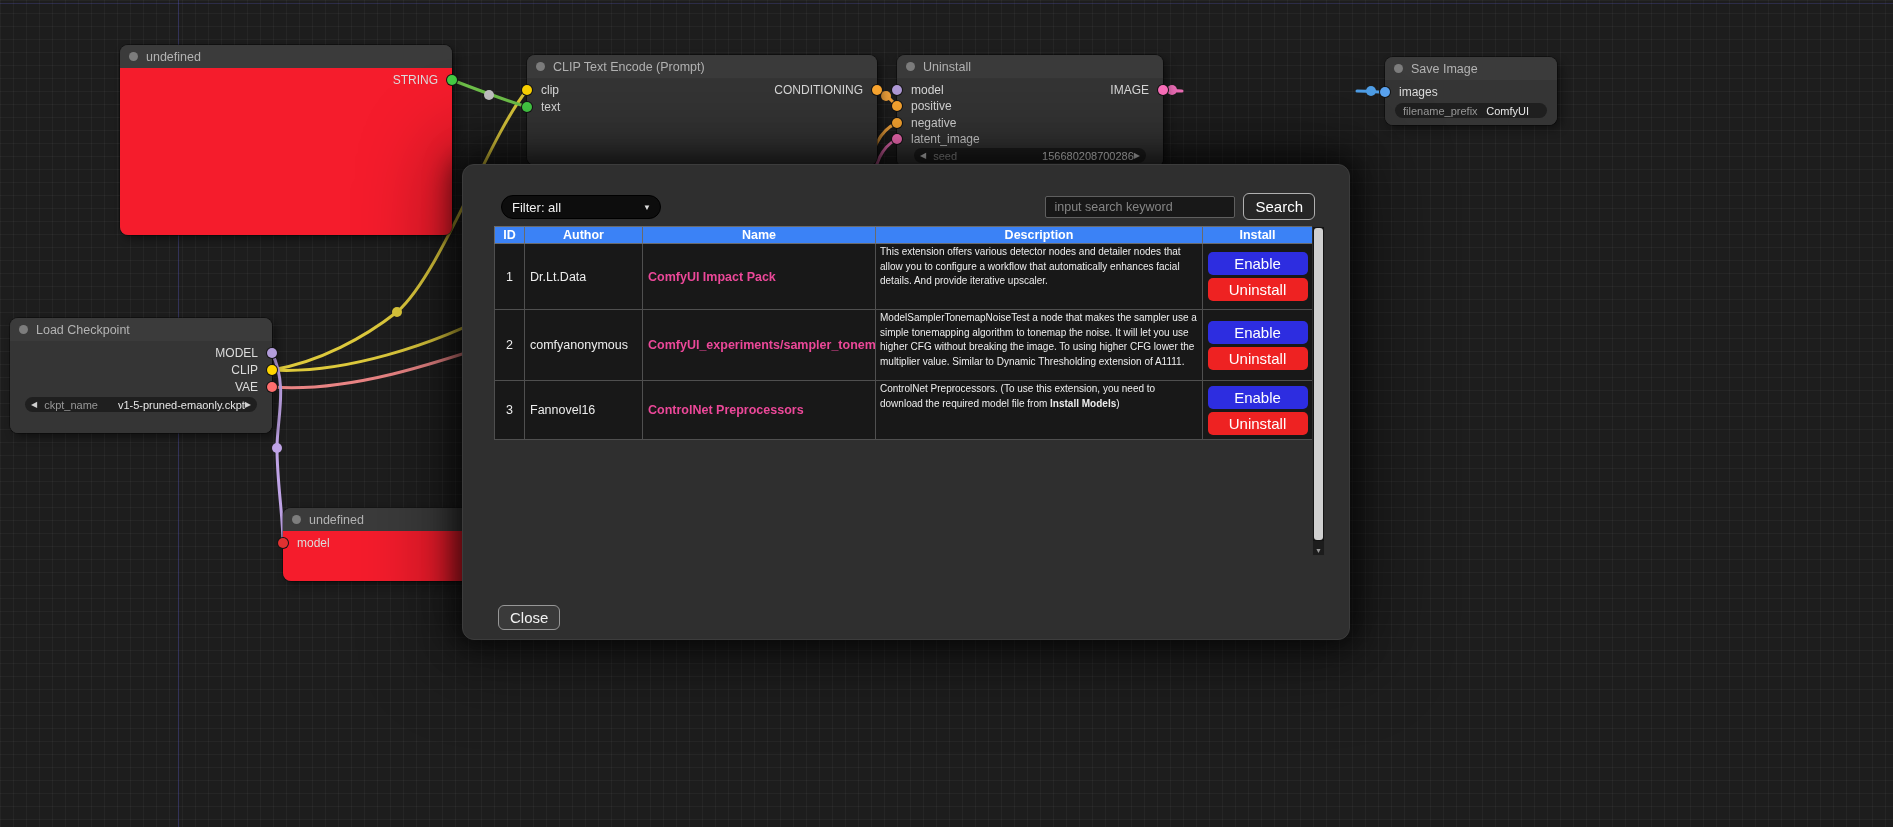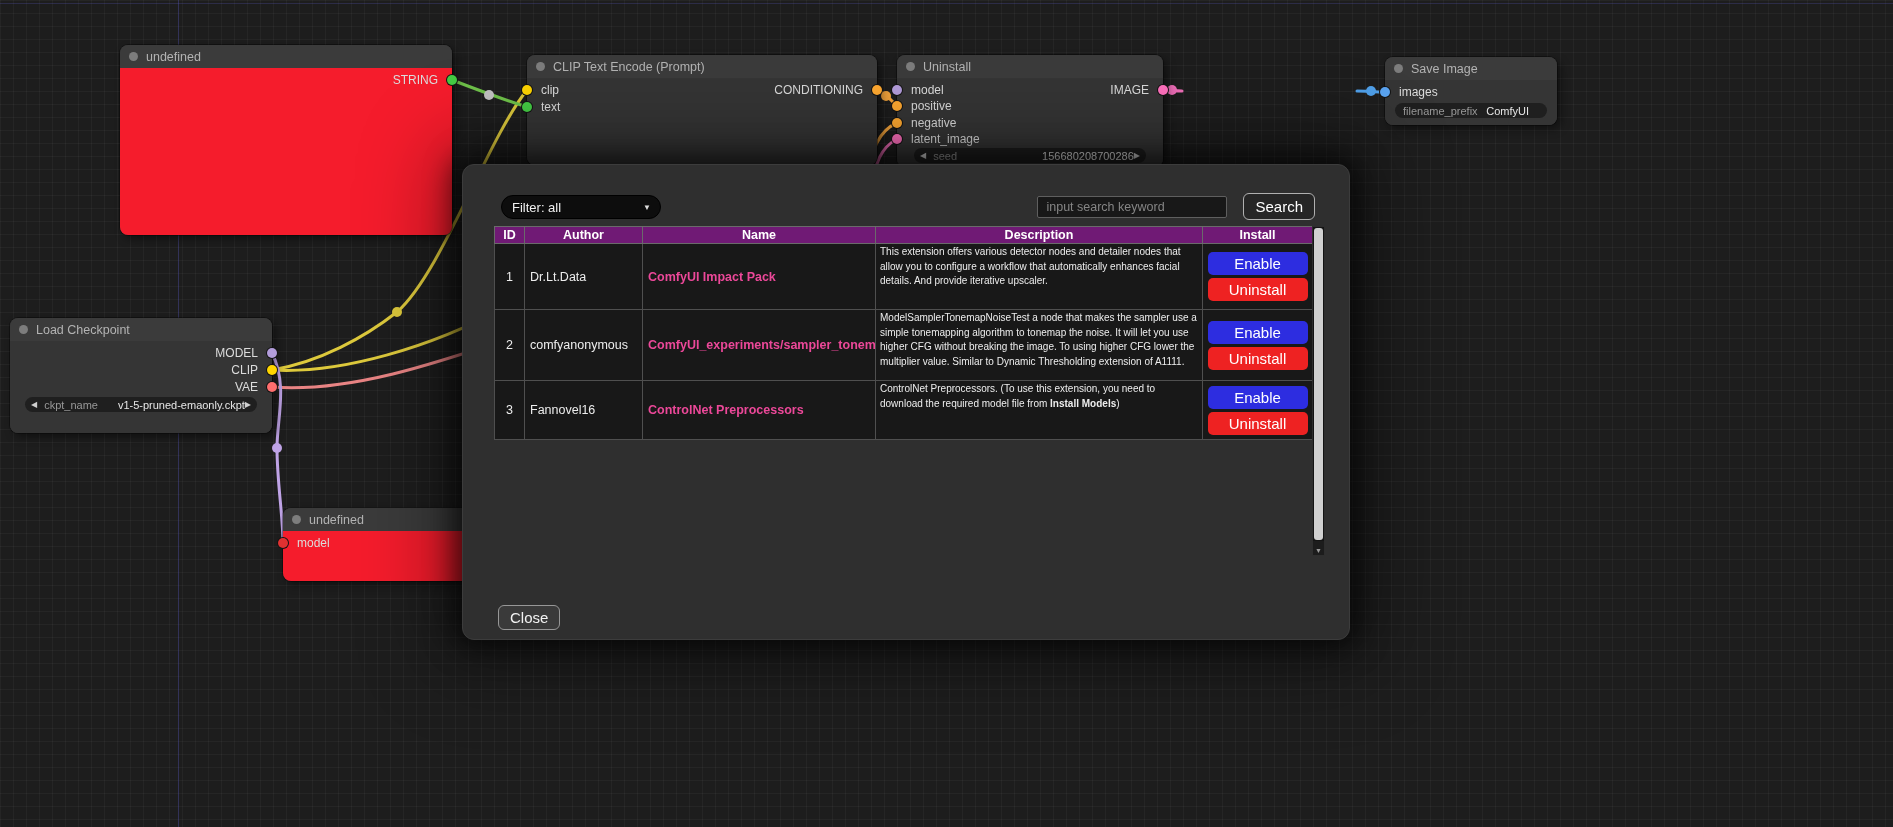--- a/index.html
+++ b/index.html
@@ -66,34 +66,34 @@
     box-shadow:0 0 28px 8px rgba(0,0,0,0.65), 0 0 80px 24px rgba(0,0,0,0.35);
   }
   .select-wrap { position:absolute; left:38px; top:30px; width:160px; height:24px; }
   .select-wrap::after { content:"▼"; position:absolute; right:10px; top:50%; transform:translateY(-50%);
     font-size:8px; color:#ddd; pointer-events:none; }
   .select-wrap select {
     width:100%; height:100%; appearance:none; -webkit-appearance:none;
     background:#0d0d0d; color:#f0f0f0; border:1px solid #000; border-radius:12px;
     font-size:13px; padding:0 22px 0 10px; font-family:inherit;
   }
-  .search-area { position:absolute; right:34px; top:28px; display:flex; align-items:center; gap:16px; }
+  .search-area { position:absolute; right:34px; top:28px; display:flex; align-items:center; gap:8px; }
   .search-input {
     width:190px; height:22px; background:#181818; border:1px solid #5f5f5f; border-radius:2px;
     color:#cccccc; font-size:12.5px; padding:0 8px; font-family:inherit;
   }
   .search-input::placeholder { color:#858585; }
   .search-btn {
     height:27px; padding:0 11px; background:#262626; border:1px solid #b0b0b0; border-radius:6px;
     color:#ffffff; font-size:15px; font-family:inherit; cursor:pointer;
   }
   .table-wrap { position:absolute; left:31px; top:61px; width:831px; height:330px; }
   table { border-collapse:collapse; width:818px; table-layout:fixed; }
   th {
-    background:#701a75; color:#fff; font-weight:bold; font-size:12.5px;
+    background:#3b82f6; color:#fff; font-weight:bold; font-size:12.5px;
     height:17px; border:1px solid #6a6a6a; padding:0 2px; text-align:center;
   }
   td { border:1px solid #4f4f4f; background:#181818; color:#ededed; font-size:12.5px; padding:2px 5px; vertical-align:middle; }
   td.cid { text-align:center; }
   td.cname { white-space:nowrap; overflow:hidden; }
   a.ext-link { color:#ec4899; font-weight:bold; text-decoration:none; cursor:pointer; }
   td.desc { font-size:10px; line-height:14.6px; vertical-align:top; padding:1px 4px; }
   td.desc .bold { font-weight:bold; }
   .btn-stack { display:flex; flex-direction:column; align-items:center; gap:3px; }
   .btn-stack button {

